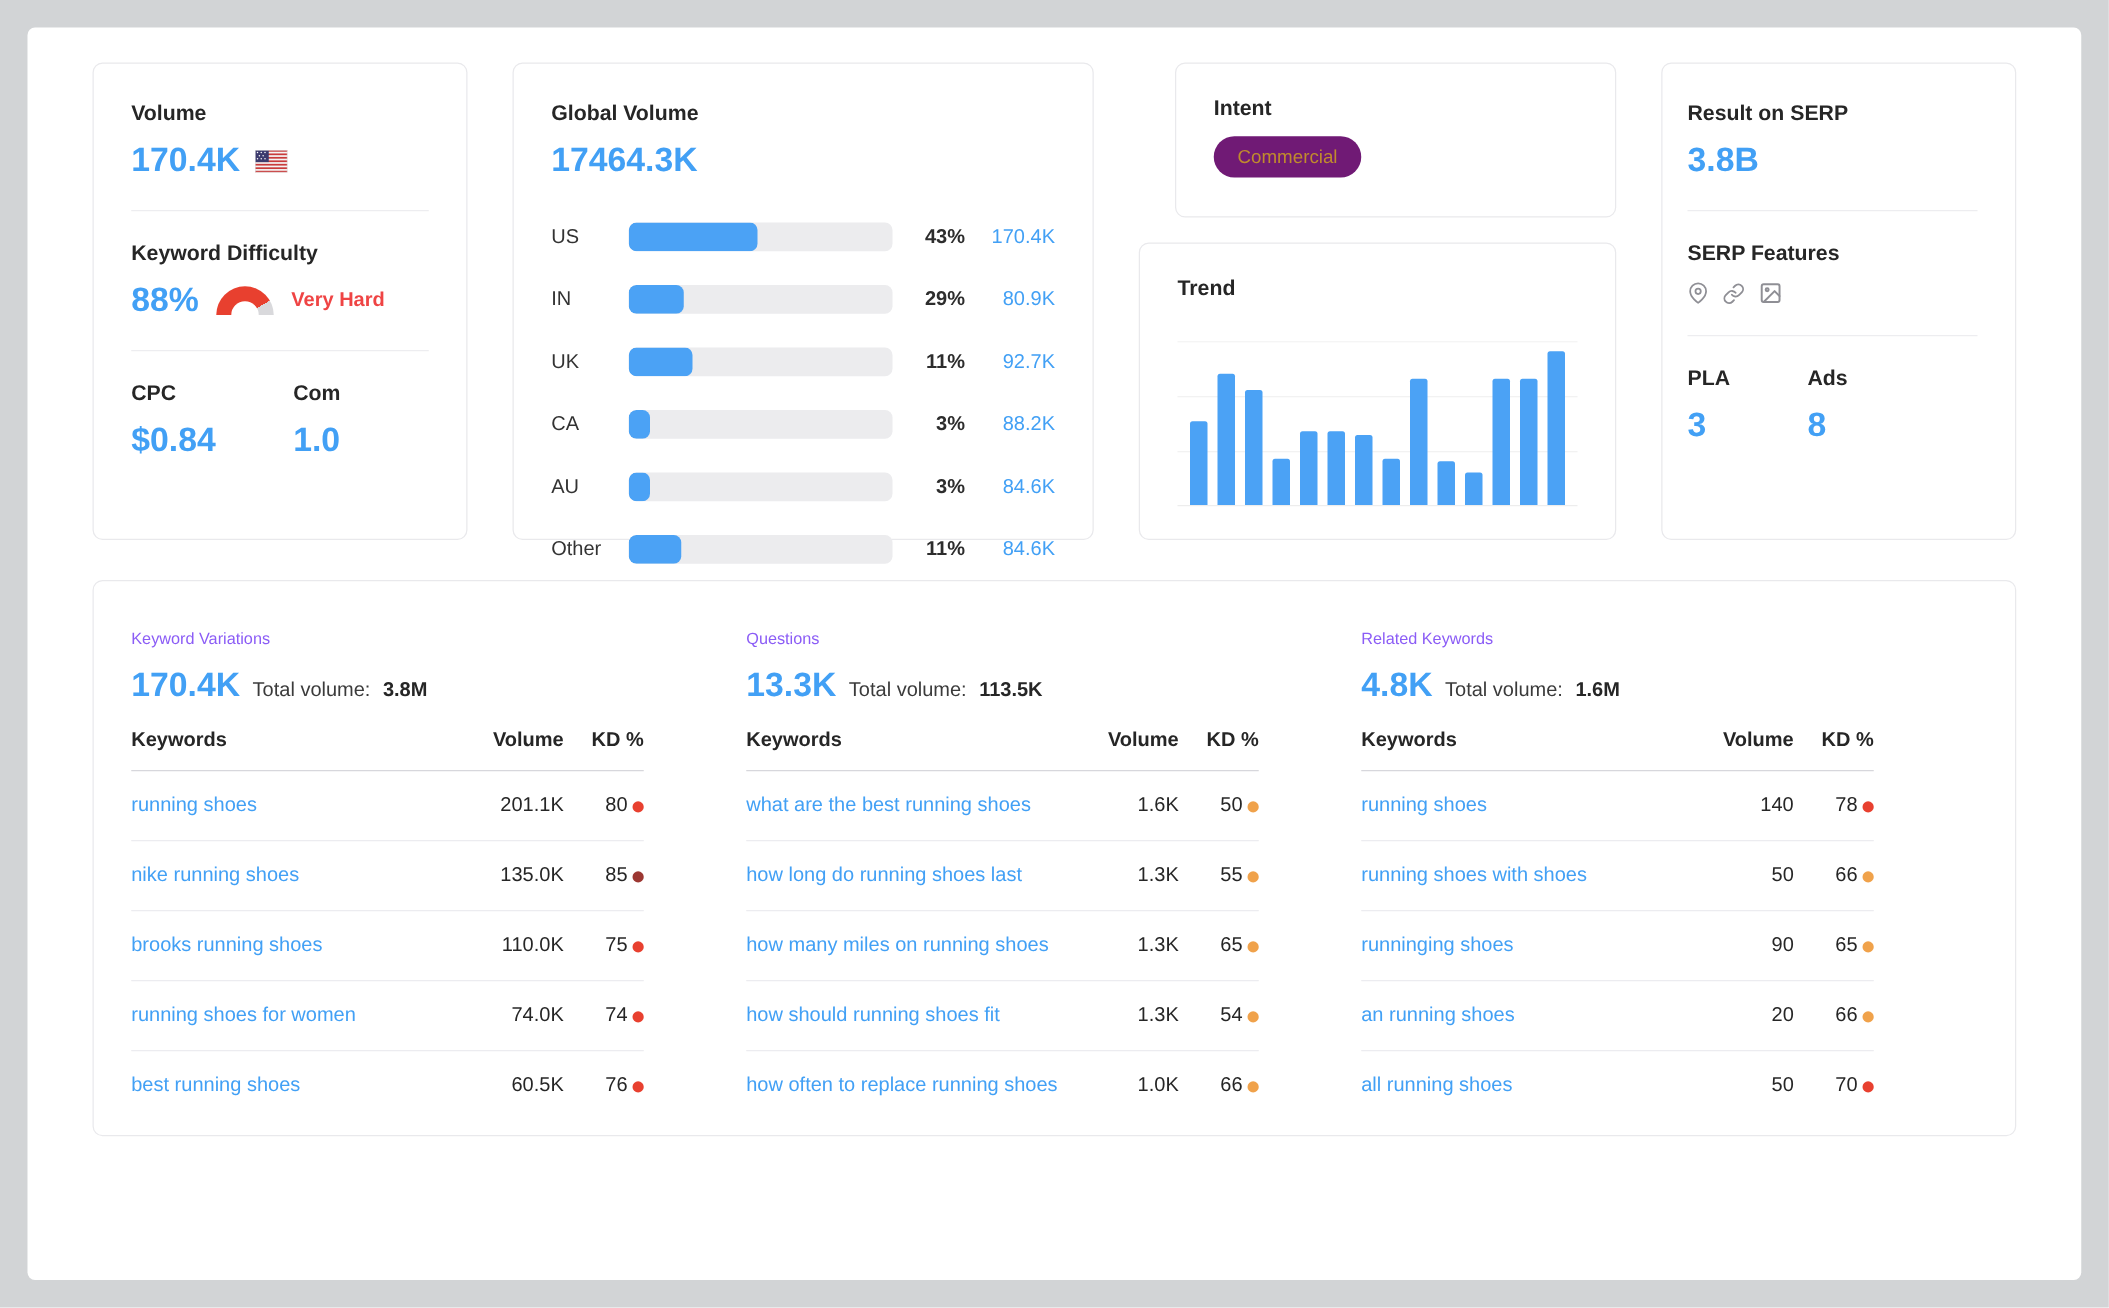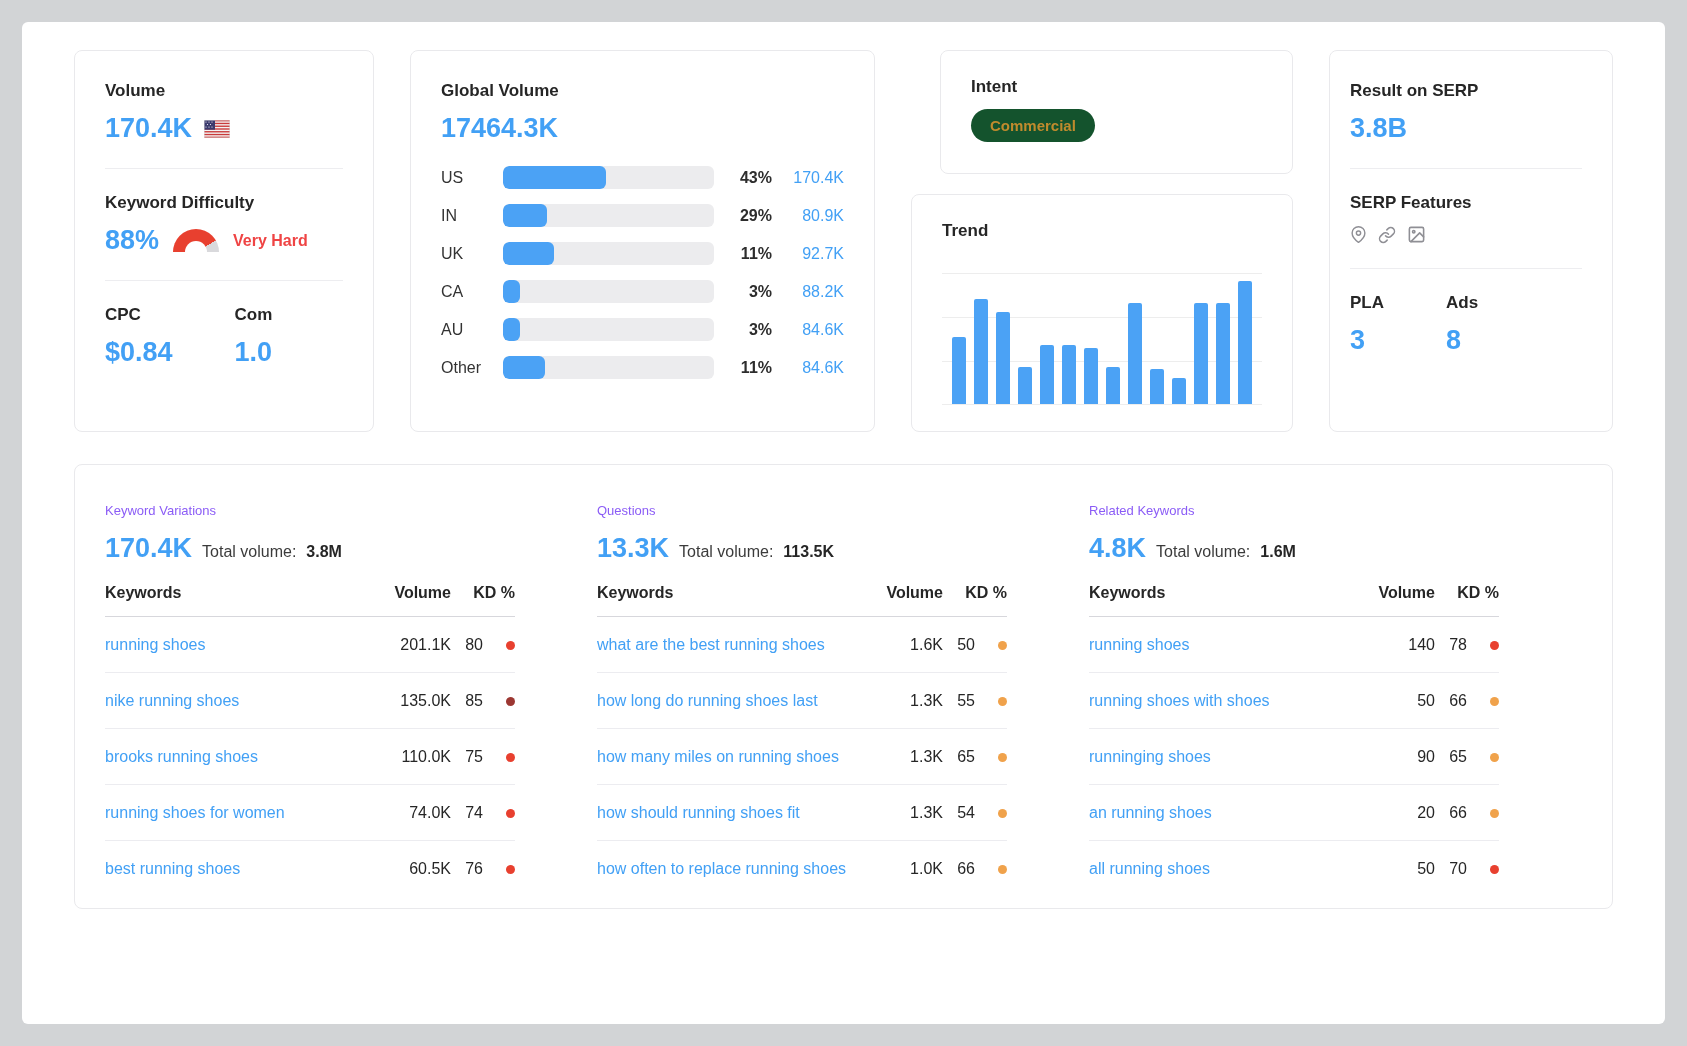--- a/index.html
+++ b/index.html
@@ -45,33 +45,33 @@
   .gauge::after {
     content:""; position:absolute; left:50%; bottom:0; transform:translateX(-50%);
     width:22px; height:11px; background:#fff; border-radius:22px 22px 0 0;
   }
   .kd-rating { color:#ef4444; font-weight:bold; font-size:16px; }
   .pair-row { display:flex; gap:62px; }
 
   
   .card-global { width:465px; }
   .gv-rows { margin-top:22px; display:flex; flex-direction:column; gap:15px; }
-  .gv-row { display:flex; align-items:center; }
+  .gv-row { display:flex; align-items:center;margin-top:12px; }
   .gv-country { width:62px; font-size:16px; color:#333; }
   .gv-track { flex:1; height:23px; background:#ececee; border-radius:6px; overflow:hidden; }
   .gv-fill { display:block; height:100%; background:#4ba2f5; border-radius:6px; }
   .gv-pct { width:58px; text-align:right; font-size:16px; font-weight:bold; color:#2d2d2d; }
   .gv-vol { width:72px; text-align:right; font-size:16px; color:#42a0f5; text-decoration:none; cursor:pointer; }
 
   
   .mid-col { width:382px; display:flex; flex-direction:column; gap:20px; }
   .card-intent { height:124px; padding:26px 30px;margin-left:29px; }
   .badge {
-    display:inline-block; background:#14532d; color:#c08b2d;
-    font-size:15px; font-weight:bold; padding:8px 19px; border-radius:17px;
+    display:inline-block; background:#701a75; color:#c08b2d;
+    font-size:15px; font-weight:normal; padding:8px 19px; border-radius:17px;
   }
   .card-trend { flex:1; padding:26px 30px; display:flex; flex-direction:column; }
   .trend-chart {
     margin-top:20px; flex:1; max-height:133px;
     display:flex; align-items:flex-end; gap:8px; padding:0 10px;
     border-bottom:1px solid #ededed;
     background-image:linear-gradient(#ededed 1px, transparent 1px);
     background-size:100% 44px;
   }
   .trend-bar { width:15px; background:#4ba2f5; border-radius:2px 2px 0 0; }
@@ -96,21 +96,21 @@
   .kw-total-value { font-size:16px; font-weight:bold; color:#262626; }
   .t-head, .t-row { display:flex; align-items:center; }
   .t-head { font-size:16px; font-weight:bold; padding-bottom:14px; border-bottom:1px solid #d7d7dc; }
   .c-kw { flex:1; }
   .c-vol { width:76px; text-align:right; }
   .c-kd { width:64px; text-align:right; }
   .t-row { padding:19px 0 18px; border-bottom:1px solid #ececf0; font-size:16px; }
   .t-rows .t-row:last-child { border-bottom:none;justify-content:center; }
   .kw-link { color:#42a0f5; text-decoration:none; cursor:pointer; }
   .row-vol { color:#262626; }
-  .row-kd { display:inline-flex; align-items:center; justify-content:flex-end; gap:23px; }
+  .row-kd { display:inline-flex; align-items:center; justify-content:flex-end; gap:4px; }
   .kd-dot { width:9px; height:9px; border-radius:50%; display:inline-block; }
 </style>
 </head>
 <body>
 
 <div class="panel">
 
 
   <div class="top-row">
 

